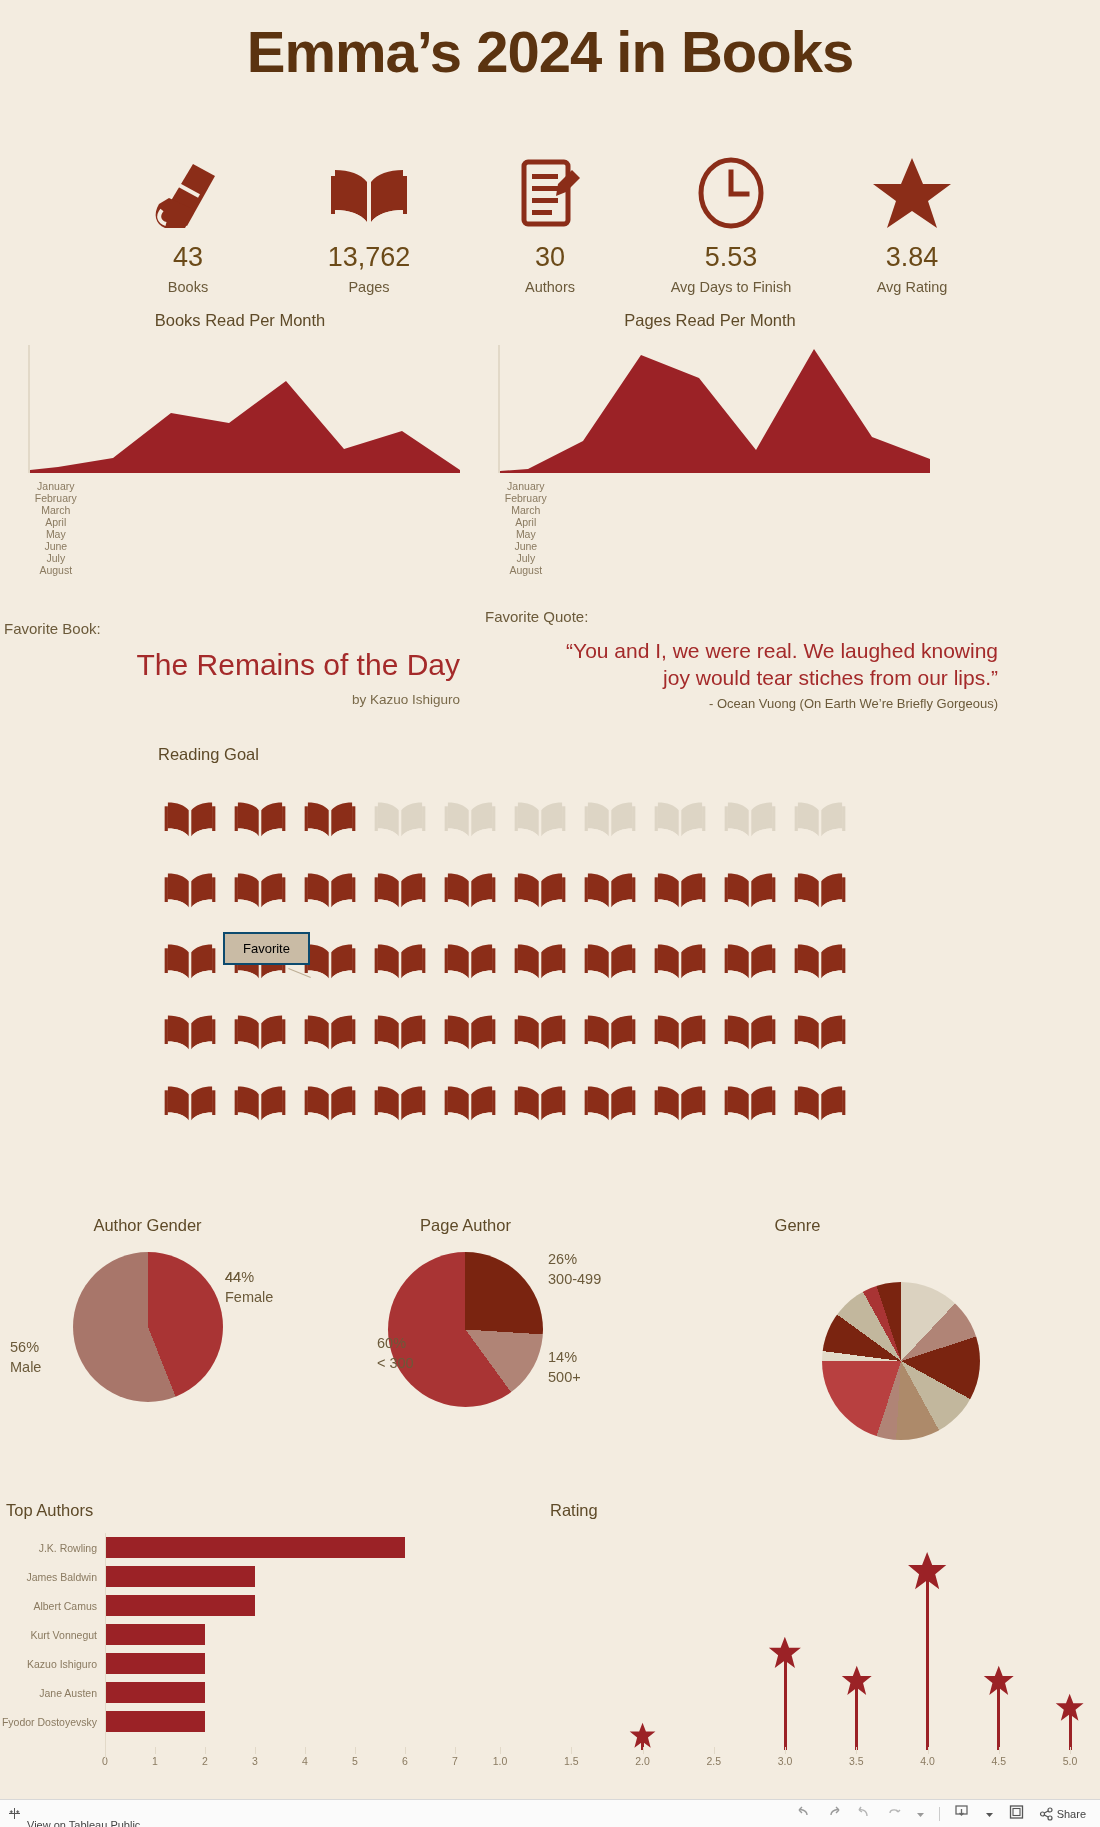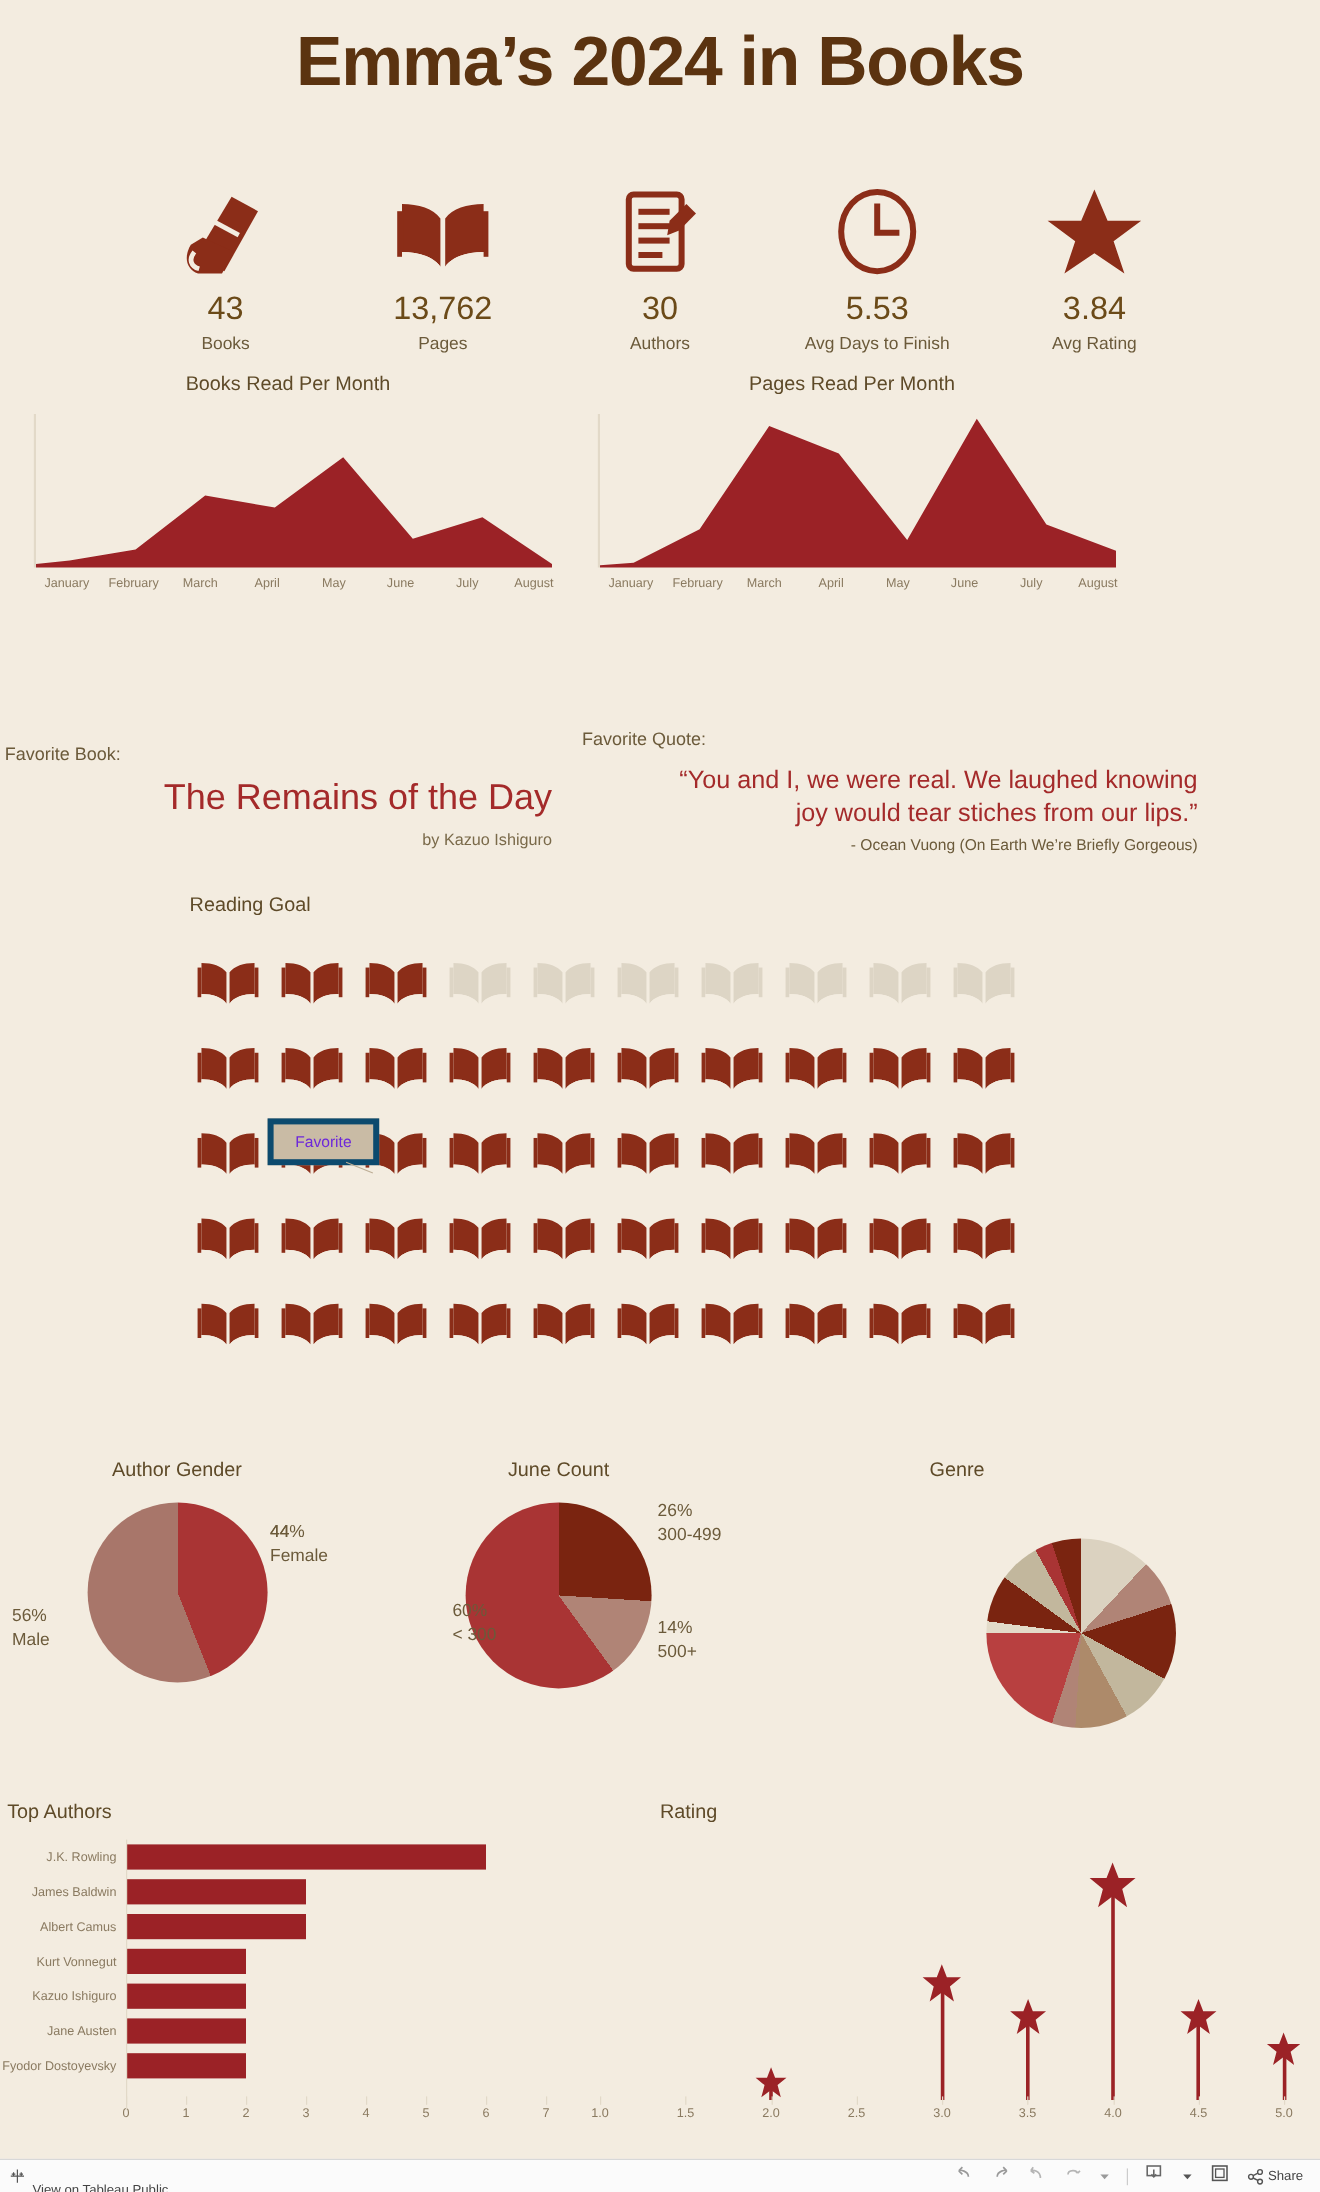--- a/index.html
+++ b/index.html
@@ -32,21 +32,21 @@
     font-family: "Liberation Sans", sans-serif;
   }
   .kpi-label { font-size: 14.5px; color: #6b5a3a; margin-top: 6px; }
 
   
   .chart-title {
     position: absolute; font-size: 16.5px; color: #5e4a28; text-align: center;
   }
   .area-wrap { position: absolute; }
   .month-axis {
-    position: absolute; display: flex; font-size: 10.5px; color: #8a7a60;
+    position: absolute; display: flex; font-size: 10.5px; color: #8a7a60; flex-direction: column;
   }
   .month-axis span { text-align: center; }
 
   
   .fav-label { position: absolute; font-size: 15px; color: #6b5a3a; }
   .fav-book-title {
     position: absolute; font-size: 30px; color: #a42a2a;
     text-align: right; width: 460px; letter-spacing: 0px;
   }
   .fav-book-by {
@@ -60,23 +60,23 @@
     position: absolute; font-size: 13px; color: #6b5a3a; text-align: right; width: 580px;
   }
 
   
   .goal-label { position: absolute; font-size: 16.5px; color: #5e4a28; }
   .goal-grid { position: absolute; }
   .goal-row { display: flex; }
   .goal-cell { width: 70px; height: 71px; display: flex; align-items: center; justify-content: center; }
   .tooltip-badge {
     position: absolute;
-    background: #c9bba5; color: #6d28d9;
+    background: #c9bba5; color: #000000;
     font-size: 13px; padding: 7px 18px;
-    border: 5px solid #0c4a6e;
+    border: 2px solid #0c4a6e;
   }
   .tooltip-tail {
     position: absolute; width: 24px; height: 14px;
     border-bottom: 1px solid #bdae95;
     transform: rotate(22deg);
   }
 
   
   .pie { position: absolute; border-radius: 50%; }
   .pie-note { position: absolute; font-size: 14.5px; color: #6b5a3a; line-height: 1.35; }
@@ -864,21 +864,21 @@
   </div>
   <div class="pie-note" style="top:1268px; left:225px; text-align:left;">
     <div><span>44</span>%</div>
     <div>Female</div>
   </div>
   <div class="pie-note" style="top:1338px; left:10px; text-align:left;">
     <div><span>56</span>%</div>
     <div>Male</div>
   </div>
 
-  <div class="chart-title" style="top:1216px; left:358px; width:215px;">June Count</div>
+  <div class="chart-title" style="top:1216px; left:358px; width:215px;">Page Author</div>
   <div class="pie" style="top:1252px; left:388px; width:155px; height:155px;
        background: conic-gradient(#7a2410 0deg 93.6deg, #b08476 93.6deg 144deg, #a93434 144deg 360deg);"></div>
   <div class="pie-note" style="top:1250px; left:548px; text-align:left;">
     <div><span>26</span>%</div>
     <div>300-499</div>
   </div>
   <div class="pie-note" style="top:1348px; left:548px; text-align:left;">
     <div><span>14</span>%</div>
     <div>500+</div>
   </div>

